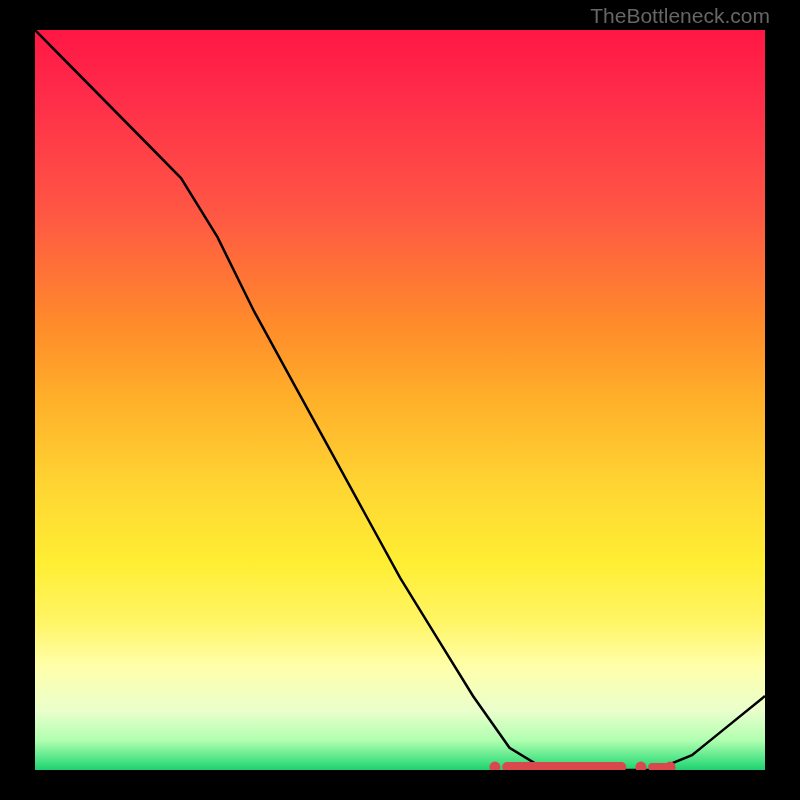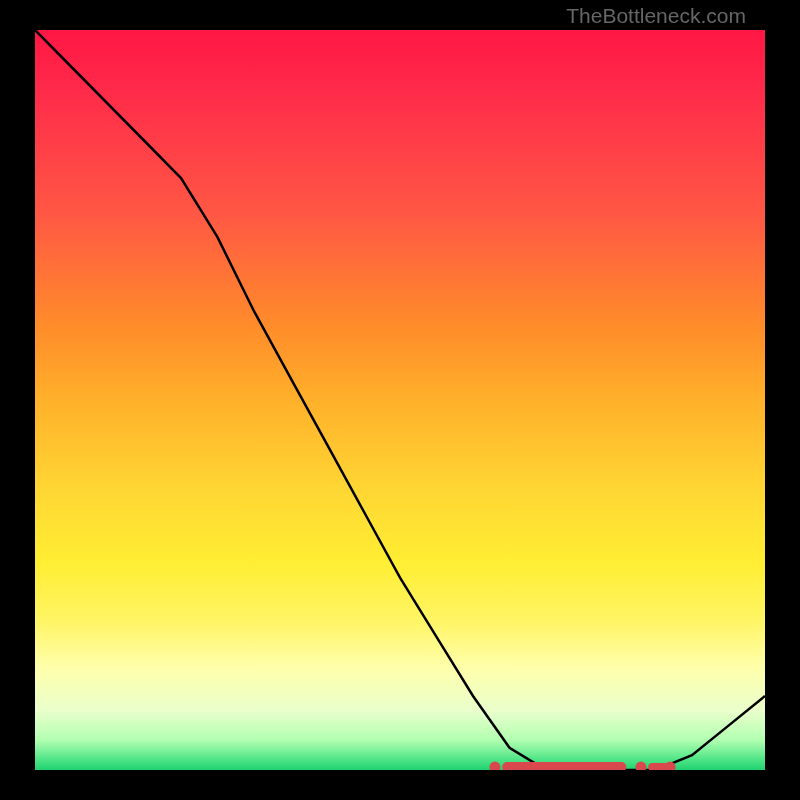--- a/index.html
+++ b/index.html
@@ -7,20 +7,21 @@
   padding: 0;
   width: 800px;
   height: 800px;
   background: #000;
   overflow: hidden;
 }
 .container {
   position: relative;
   width: 756px;
   height: 800px;
+  padding-left: 24px;
 }
 .watermark {
   position: absolute;
   top: 4px;
   right: 10px;
   color: #666;
   font-family: Arial, sans-serif;
   font-size: 21px;
   z-index: 10;
 }

